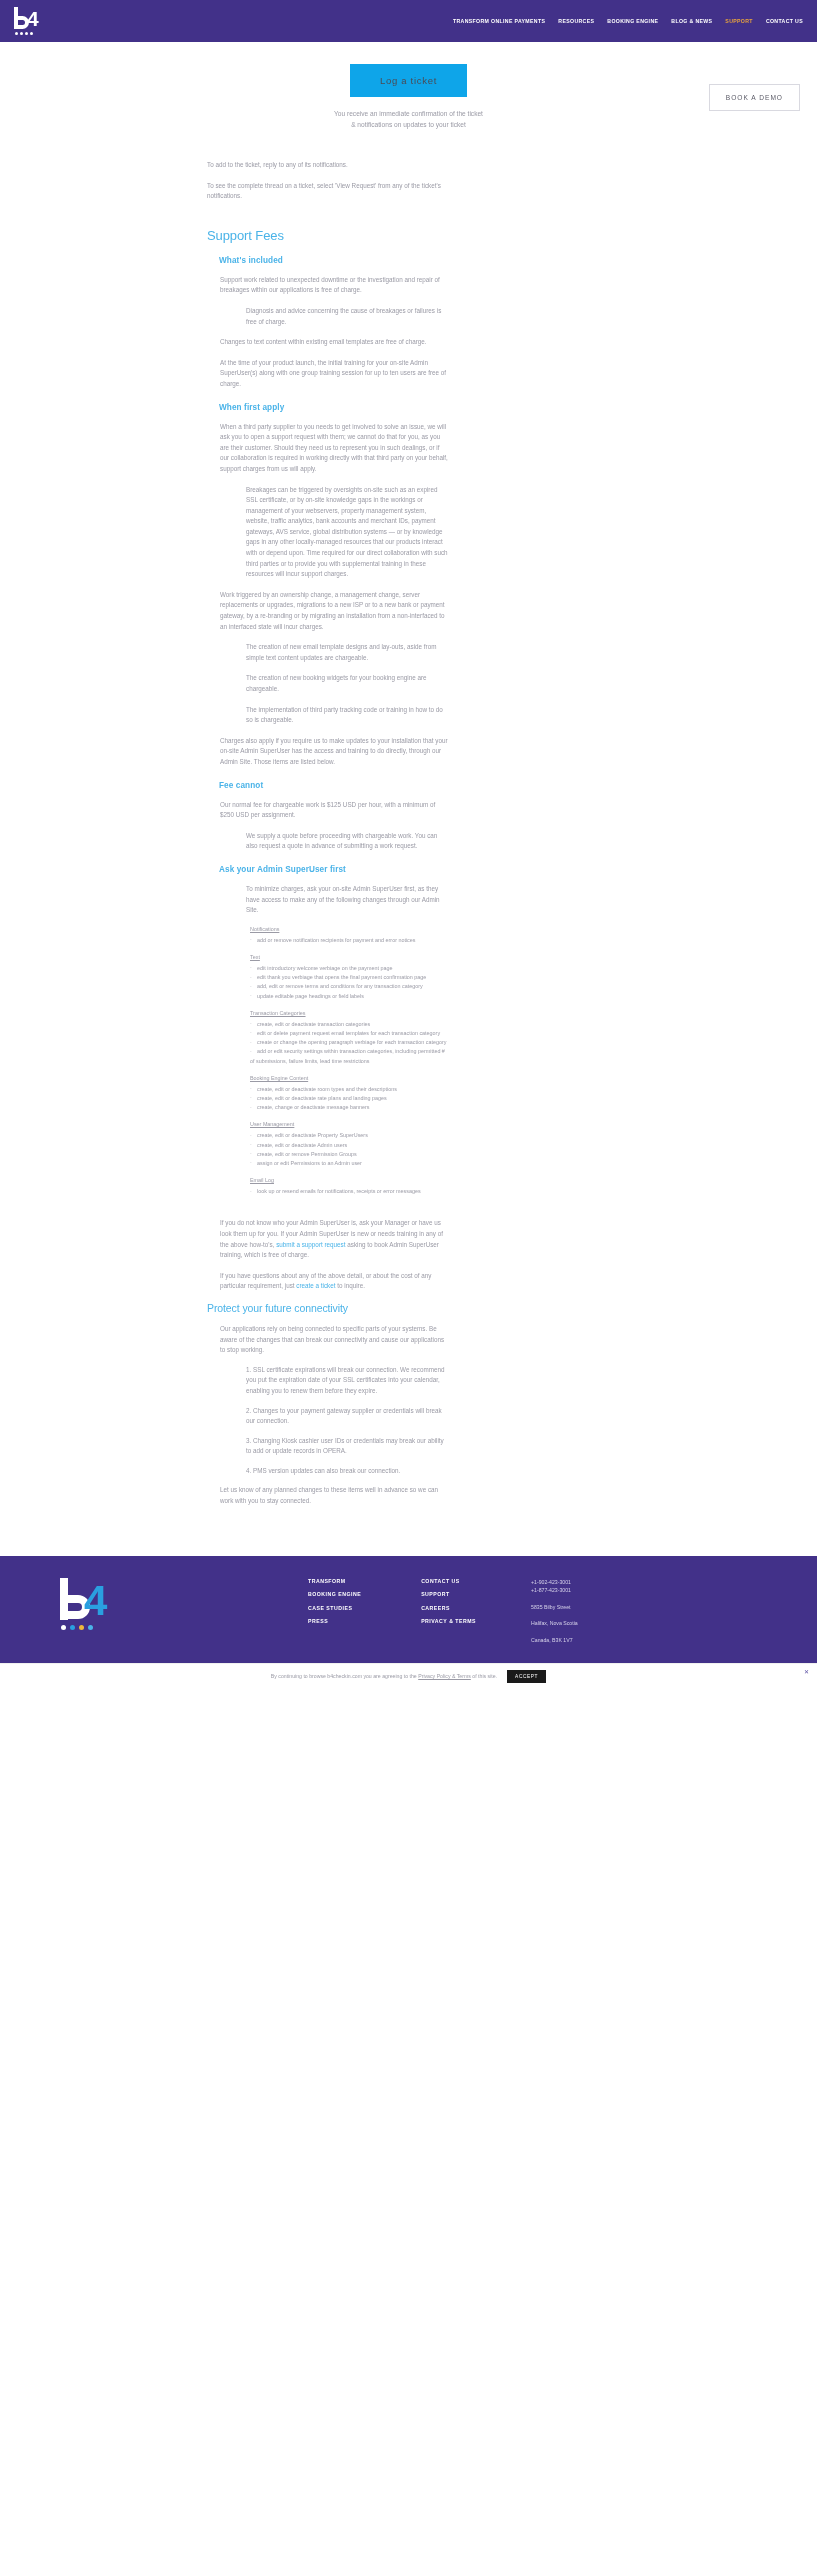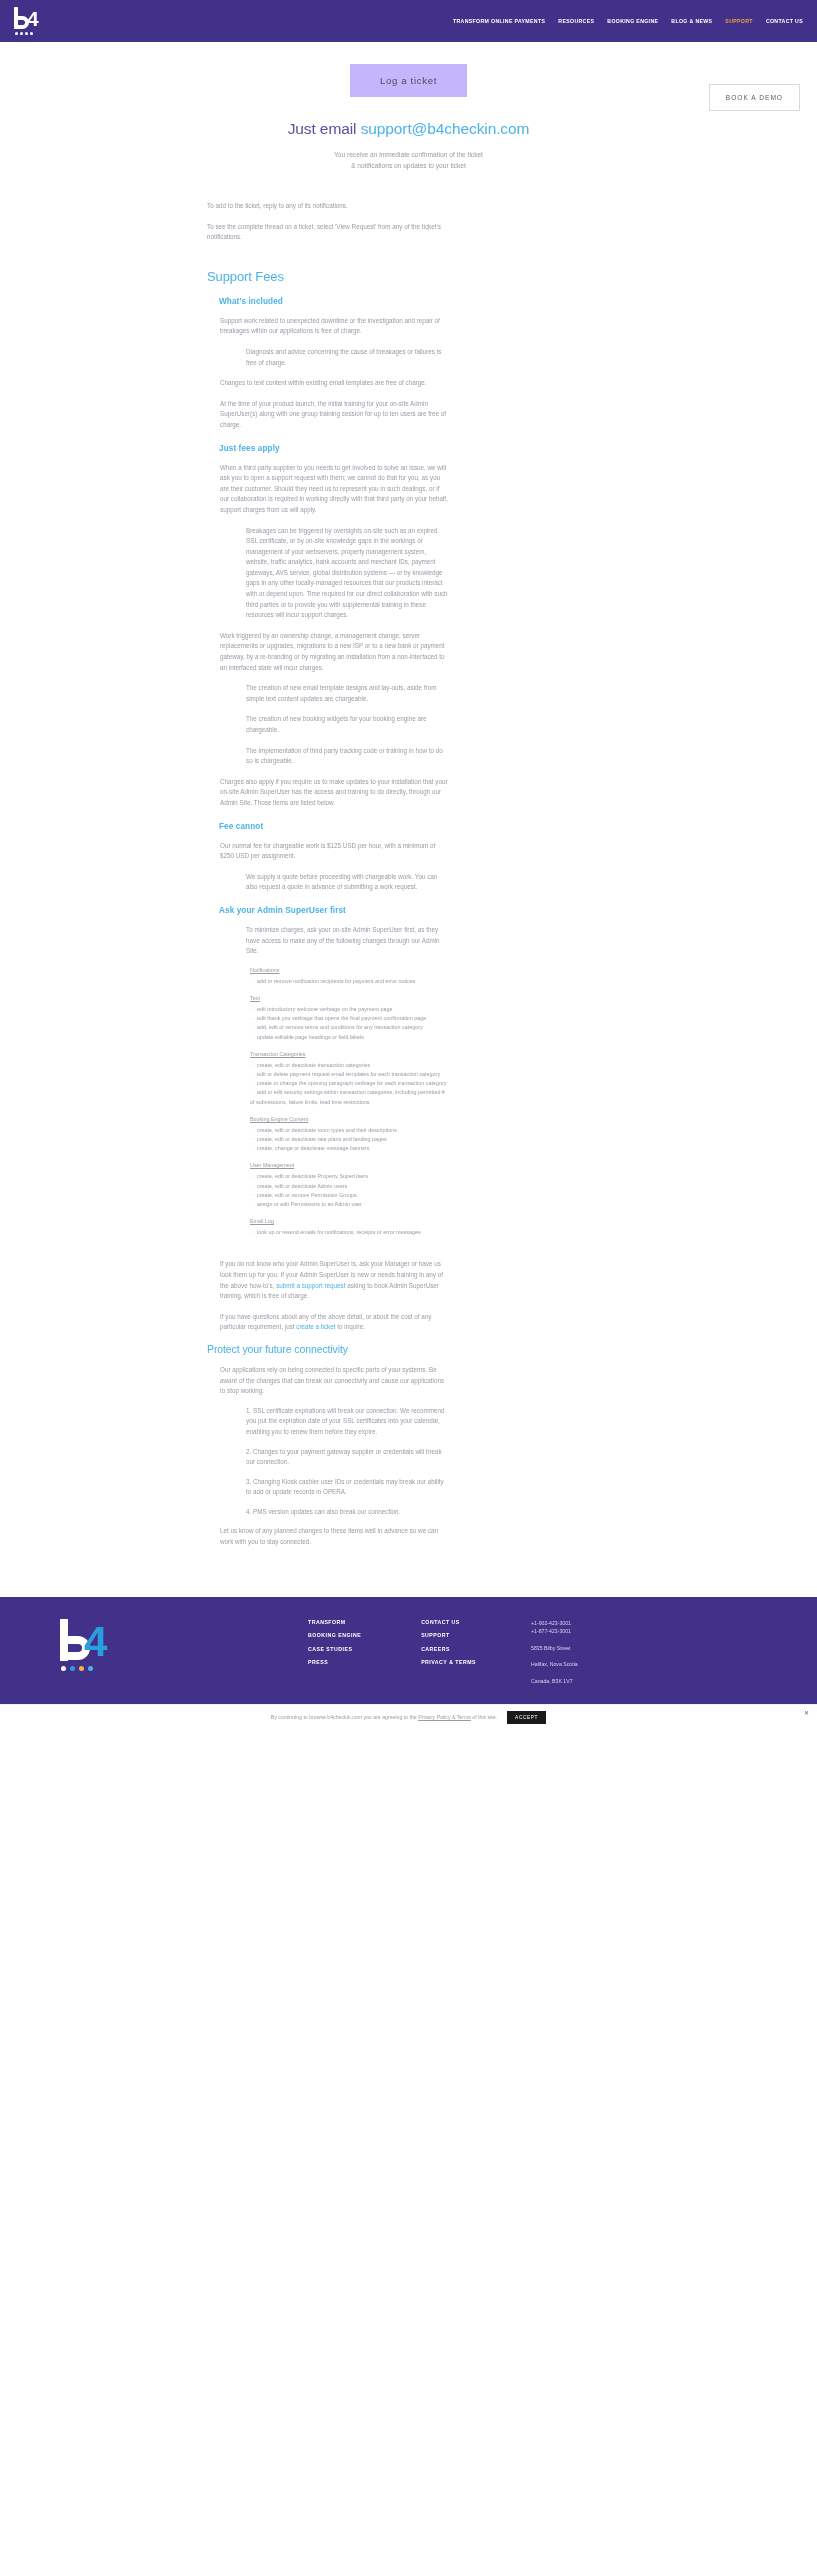--- a/index.html
+++ b/index.html
@@ -66,21 +66,21 @@
 
   
   .hero {
     background: #ffffff;
     padding: 22px 0 0;
     text-align: center;
     position: relative;
   }
   .btn-ticket {
     display: inline-block;
-    background: #c4b5fd;
+    background: #0ea5e9;
     color: #4b4b55;
     border: 0;
     padding: 11px 30px;
     font-size: 9.5px;
     letter-spacing: 0.7px;
     font-family: "Liberation Sans", sans-serif;
     cursor: pointer;
   }
   .book-demo {
     position: absolute;
@@ -250,21 +250,20 @@
     <a href="#">BOOKING ENGINE</a>
     <a href="#">BLOG &amp; NEWS</a>
     <a href="#" class="active">SUPPORT</a>
     <a href="#">CONTACT US</a>
   </nav>
 </div>
 
 <div class="hero">
   <button class="btn-ticket">Log a ticket</button>
   <button class="book-demo">BOOK A DEMO</button>
-  <h1 class="hero-title"><span>Just email </span><a href="#">support@b4checkin.com</a></h1>
   <div class="hero-sub">
     <div>You receive an immediate confirmation of the ticket</div>
     <div>&amp; notifications on updates to your ticket</div>
   </div>
 </div>
 
 <div class="content">
   <div class="wrap">
 
     <div class="intro-block">
@@ -275,21 +274,21 @@
     <h2 class="sec">Support Fees</h2>
 
     <h3 class="sub">What's included</h3>
     <div class="indent-1">
       <p class="para">Support work related to unexpected downtime or the investigation and repair of breakages within our applications is free of charge.</p>
       <p class="para indent-2">Diagnosis and advice concerning the cause of breakages or failures is free of charge.</p>
       <p class="para">Changes to text content within existing email templates are free of charge.</p>
       <p class="para">At the time of your product launch, the initial training for your on-site Admin SuperUser(s) along with one group training session for up to ten users are free of charge.</p>
     </div>
 
-    <h3 class="sub">Just fees apply</h3>
+    <h3 class="sub">When first apply</h3>
     <div class="indent-1">
       <p class="para">When a third party supplier to you needs to get involved to solve an issue, we will ask you to open a support request with them; we cannot do that for you, as you are their customer. Should they need us to represent you in such dealings, or if our collaboration is required in working directly with that third party on your behalf, support charges from us will apply.</p>
       <p class="para indent-2">Breakages can be triggered by oversights on-site such as an expired SSL certificate, or by on-site knowledge gaps in the workings or management of your webservers, property management system, website, traffic analytics, bank accounts and merchant IDs, payment gateways, AVS service, global distribution systems — or by knowledge gaps in any other locally-managed resources that our products interact with or depend upon. Time required for our direct collaboration with such third parties or to provide you with supplemental training in these resources will incur support charges.</p>
       <p class="para">Work triggered by an ownership change, a management change, server replacements or upgrades, migrations to a new ISP or to a new bank or payment gateway, by a re-branding or by migrating an installation from a non-interfaced to an interfaced state will incur charges.</p>
       <p class="para indent-2">The creation of new email template designs and lay-outs, aside from simple text content updates are chargeable.</p>
       <p class="para indent-2">The creation of new booking widgets for your booking engine are chargeable.</p>
       <p class="para indent-2">The implementation of third party tracking code or training in how to do so is chargeable.</p>
       <p class="para">Charges also apply if you require us to make updates to your installation that your on-site Admin SuperUser has the access and training to do directly, through our Admin Site. Those items are listed below.</p>
     </div>
 

